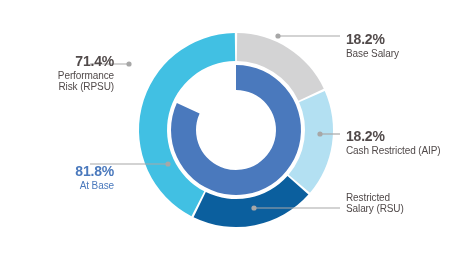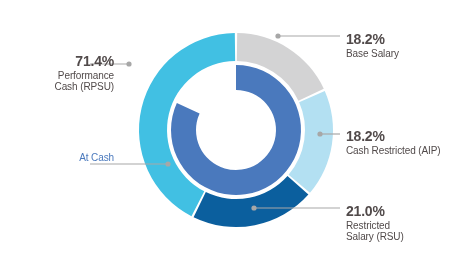--- a/index.html
+++ b/index.html
@@ -121,34 +121,34 @@
   </div>
 
   <div class="callout right dark" id="callout-cash-incentive">
     <span class="pct">18.2%</span>
     <span class="lbl">
       <span class="lbl-line">Cash Restricted (AIP)</span>
     </span>
   </div>
 
   <div class="callout right dark" id="callout-restricted">
-    <span class="pct">21.0%</span>
     <span class="lbl">
       <span class="lbl-line">Restricted</span>
       <span class="lbl-line">Salary (RSU)</span>
     </span>
   </div>
 
   <div class="callout left dark" id="callout-performance">
     <span class="pct">71.4%</span>
     <span class="lbl">
       <span class="lbl-line">Performance</span>
-      <span class="lbl-line">Cash (RPSU)</span>
+      <span class="lbl-line">Risk (RPSU)</span>
     </span>
   </div>
 
   <div class="callout left accent" id="callout-at-risk">
+    <span class="pct">81.8%</span>
     <span class="lbl">
-      <span class="lbl-line">At Cash</span>
+      <span class="lbl-line">At Base</span>
     </span>
   </div>
 
 </div>
 
 </body></html>

